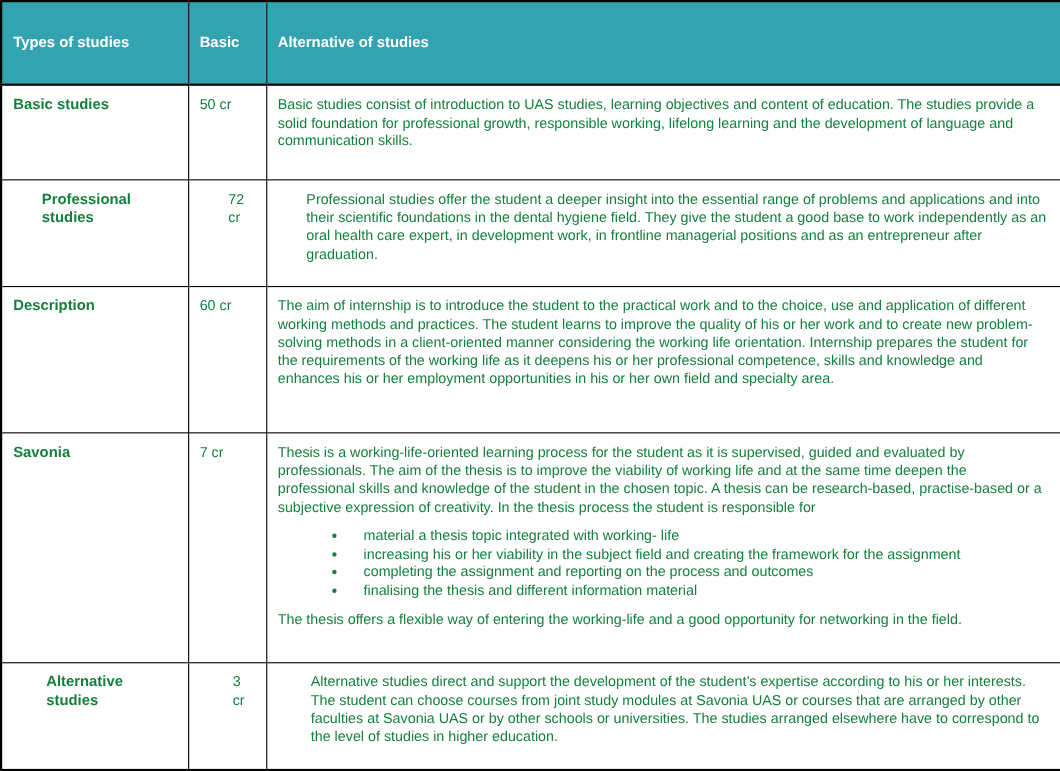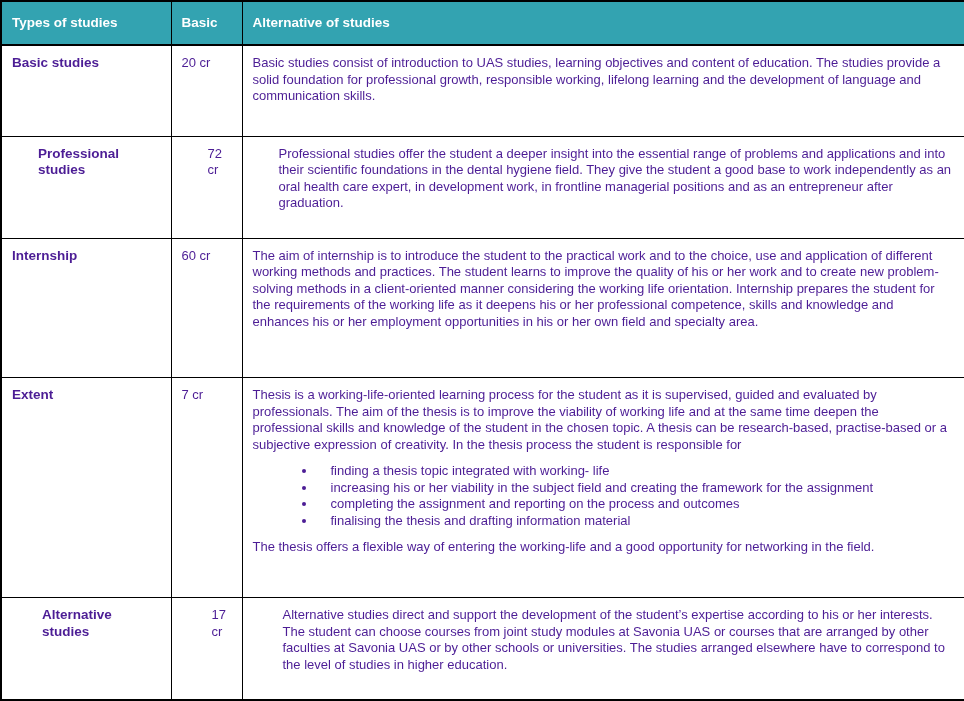--- a/index.html
+++ b/index.html
@@ -26,32 +26,32 @@
   table.studies col.c2 { width: 71px; }
   table.studies col.c3 { width: 723px; }
 
   th, td {
     border: 1px solid #000000;
     box-sizing: border-box;
     vertical-align: top;
     text-align: left;
     font-size: 13px;
     line-height: 16.5px;
-    color: #4c1d95;
+    color: #15803d;
     padding: 9px 10px 8px 10px;
     overflow: hidden;
   }
   thead th {
     background: #33A3B1;
     color: #ffffff;
     font-weight: bold;
     font-size: 13.5px;
     vertical-align: middle;
     border-bottom: 2px solid #000000;
-    height: 44px;
+    height: 76px;
     padding-top: 6px;
     padding-bottom: 6px;
   }
   td.type-cell {
     font-weight: bold;
     font-size: 13.5px;
   }
   td.desc-cell { padding-right: 12px; margin-left: 43px; }
   td p { margin: 0; }
   td ul {
@@ -83,55 +83,55 @@
     <thead>
       <tr>
         <th>Types of studies</th>
         <th>Basic</th>
         <th>Alternative of studies</th>
       </tr>
     </thead>
     <tbody>
       <tr class="r-basic">
         <td class="type-cell">Basic studies</td>
-        <td class="extent-cell">20 cr</td>
+        <td class="extent-cell">50 cr</td>
         <td class="desc-cell">
           <p>Basic studies consist of introduction to UAS studies, learning objectives and content of education. The studies provide a solid foundation for professional growth, responsible working, lifelong learning and the development of language and communication skills.</p>
         </td>
       </tr>
       <tr class="r-prof">
         <td class="type-cell">Professional studies</td>
         <td class="extent-cell">72 cr</td>
         <td class="desc-cell">
           <p>Professional studies offer the student a deeper insight into the essential range of problems and applications and into their scientific foundations in the dental hygiene field. They give the student a good base to work independently as an oral health care expert, in development work, in frontline managerial positions and as an entrepreneur after graduation.</p>
         </td>
       </tr>
       <tr class="r-intern">
-        <td class="type-cell">Internship</td>
+        <td class="type-cell">Description</td>
         <td class="extent-cell">60 cr</td>
         <td class="desc-cell">
           <p>The aim of internship is to introduce the student to the practical work and to the choice, use and application of different working methods and practices. The student learns to improve the quality of his or her work and to create new problem-solving methods in a client-oriented manner considering the working life orientation. Internship prepares the student for the requirements of the working life as it deepens his or her professional competence, skills and knowledge and enhances his or her employment opportunities in his or her own field and specialty area.</p>
         </td>
       </tr>
       <tr class="r-thesis">
-        <td class="type-cell">Extent</td>
+        <td class="type-cell">Savonia</td>
         <td class="extent-cell">7 cr</td>
         <td class="desc-cell">
           <p>Thesis is a working-life-oriented learning process for the student as it is supervised, guided and evaluated by professionals. The aim of the thesis is to improve the viability of working life and at the same time deepen the professional skills and knowledge of the student in the chosen topic. A thesis can be research-based, practise-based or a subjective expression of creativity. In the thesis process the student is responsible for</p>
           <ul>
-            <li>finding a thesis topic integrated with working- life</li>
+            <li>material a thesis topic integrated with working- life</li>
             <li>increasing his or her viability in the subject field and creating the framework for the assignment</li>
             <li>completing the assignment and reporting on the process and outcomes</li>
-            <li>finalising the thesis and drafting information material</li>
+            <li>finalising the thesis and different information material</li>
           </ul>
           <p>The thesis offers a flexible way of entering the working-life and a good opportunity for networking in the field.</p>
         </td>
       </tr>
       <tr class="r-alt">
         <td class="type-cell">Alternative studies</td>
-        <td class="extent-cell">17 cr</td>
+        <td class="extent-cell">3 cr</td>
         <td class="desc-cell">
           <p>Alternative studies direct and support the development of the student’s expertise according to his or her interests. The student can choose courses from joint study modules at Savonia UAS or courses that are arranged by other faculties at Savonia UAS or by other schools or universities. The studies arranged elsewhere have to correspond to the level of studies in higher education.</p>
         </td>
       </tr>
     </tbody>
   </table>
 </div>
 
 </body></html>

